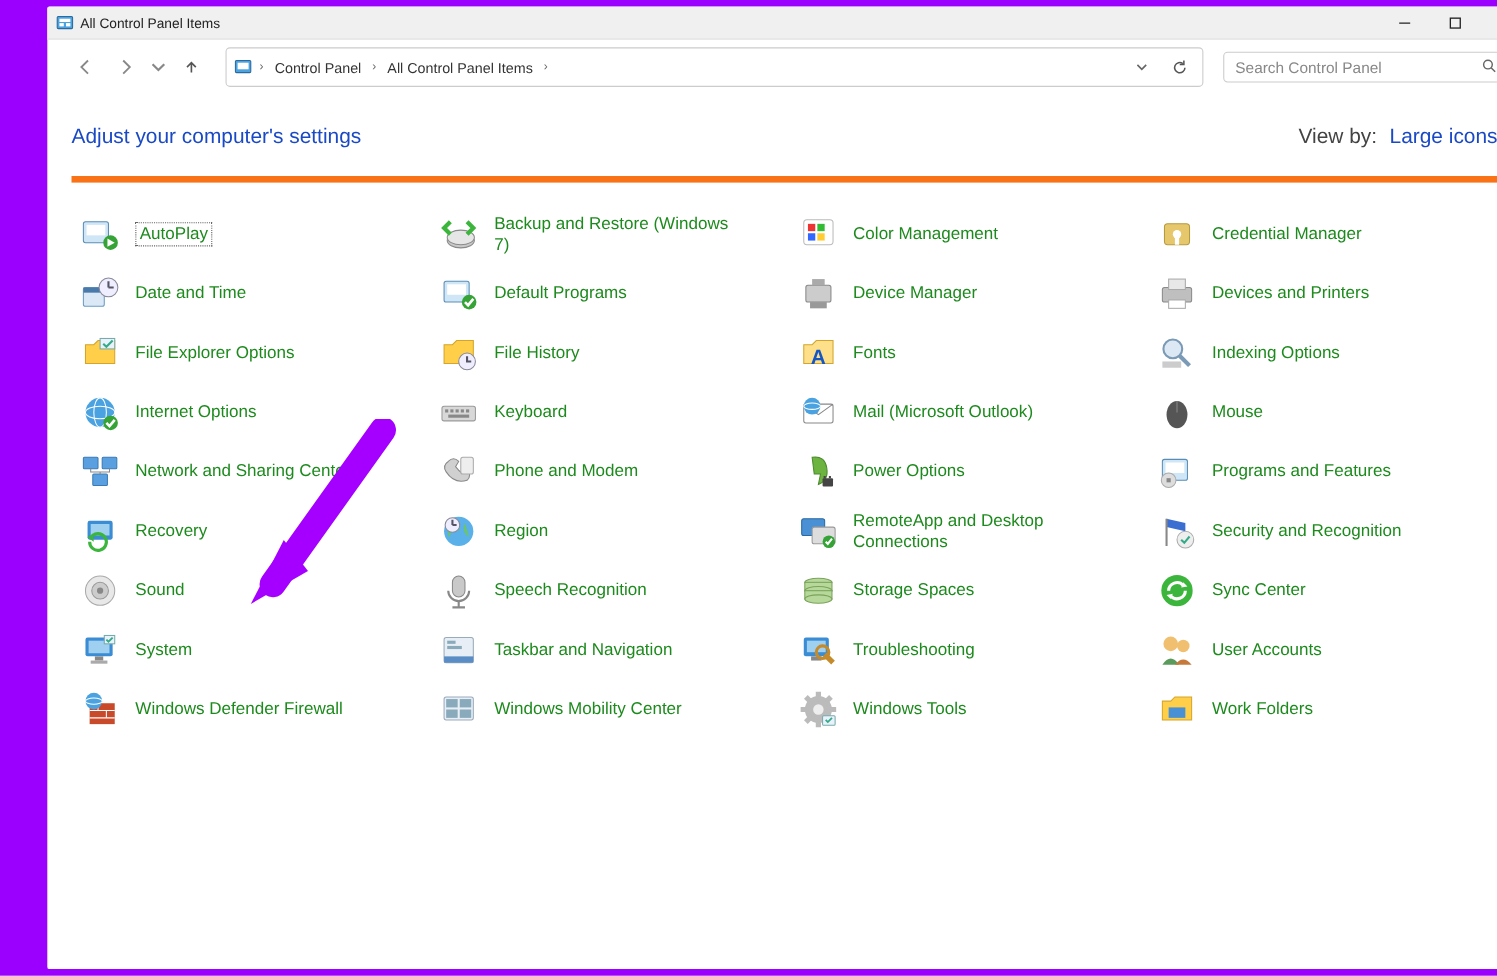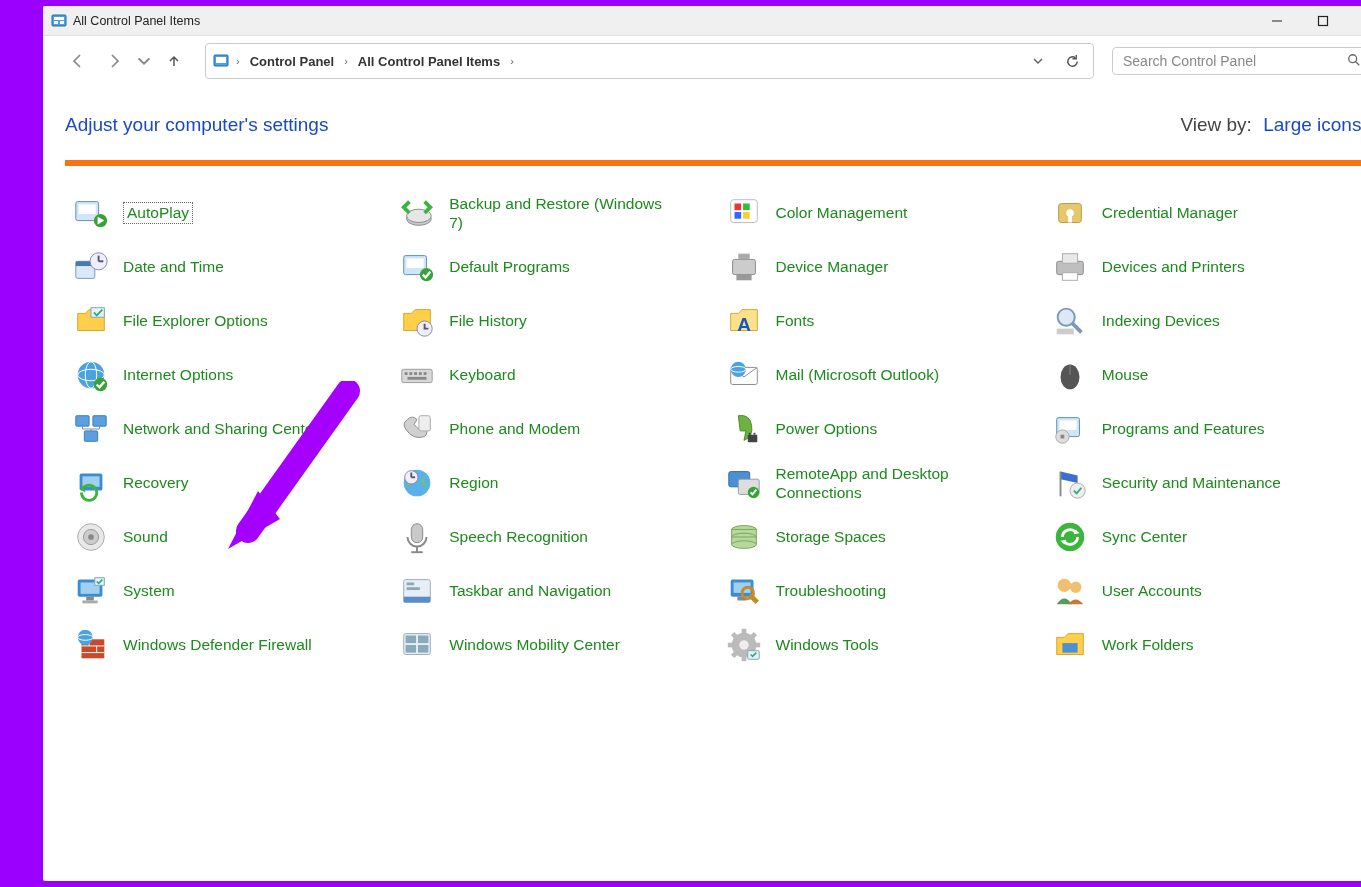--- a/index.html
+++ b/index.html
@@ -60,21 +60,21 @@
     margin-left: 10px;
     font-size: 13px;
     color: #333;
     gap: 4px;
   }
   .addr-icon {
     width: 18px; height: 18px;
     display: flex; align-items: center; justify-content: center;
   }
   .addr-sep { color: #666; padding: 0 2px; font-size: 11px; }
-  .addr-seg { padding: 2px 4px; font-weight: bold; }
+  .addr-seg { padding: 2px 4px; }
   .addr-spacer { flex:1; }
   .addr-btn { width: 30px; display:flex; align-items:center; justify-content:center; color:#555; }
 
   .search {
     width: 260px; height: 28px;
     border: 1px solid #ccc;
     border-radius: 4px;
     display: flex; align-items: center;
     padding: 0 10px;
     margin-left: 12px;
@@ -356,21 +356,21 @@
           <span class="lbl">Fonts</span>
         </div>
         <div class="item">
           <span class="ico">
             <svg width="38" height="38" viewBox="0 0 40 40">
               <circle cx="16" cy="16" r="9" fill="#dce8f3" stroke="#7a9ab5" stroke-width="2"></circle>
               <line x1="22" y1="22" x2="32" y2="32" stroke="#7a9ab5" stroke-width="4"></line>
               <rect x="6" y="28" width="18" height="6" fill="#ccc"></rect>
             </svg>
           </span>
-          <span class="lbl">Indexing Devices</span>
+          <span class="lbl">Indexing Options</span>
         </div>
         <div class="item">
           <span class="ico">
             <svg width="38" height="38" viewBox="0 0 40 40">
               <circle cx="20" cy="20" r="14" fill="#4aa3e0"></circle>
               <ellipse cx="20" cy="20" rx="14" ry="6" fill="none" stroke="#fff"></ellipse>
               <ellipse cx="20" cy="20" rx="6" ry="14" fill="none" stroke="#fff"></ellipse>
               <circle cx="30" cy="30" r="7" fill="#35a335"></circle>
               <path d="M26 30 l3 3 5-6" stroke="#fff" stroke-width="2.5" fill="none"></path>
             </svg>
@@ -490,21 +490,21 @@
         </div>
         <div class="item">
           <span class="ico">
             <svg width="38" height="38" viewBox="0 0 40 40">
               <path d="M10 8 l18 4 v8 l-18 -4 z" fill="#3a6ed0"></path>
               <line x1="10" y1="8" x2="10" y2="34" stroke="#888" stroke-width="2"></line>
               <circle cx="28" cy="28" r="8" fill="#eee" stroke="#aaa"></circle>
               <path d="M24 28 l3 3 5-6" stroke="#3a8" stroke-width="2" fill="none"></path>
             </svg>
           </span>
-          <span class="lbl">Security and Maintenance</span>
+          <span class="lbl">Security and Recognition</span>
         </div>
         <div class="item">
           <span class="ico">
             <svg width="38" height="38" viewBox="0 0 40 40">
               <circle cx="20" cy="20" r="14" fill="#e8e8e8" stroke="#aaa"></circle>
               <circle cx="20" cy="20" r="8" fill="#ccc" stroke="#999"></circle>
               <circle cx="20" cy="20" r="3" fill="#888"></circle>
             </svg>
           </span>
           <span class="lbl">Sound</span>

